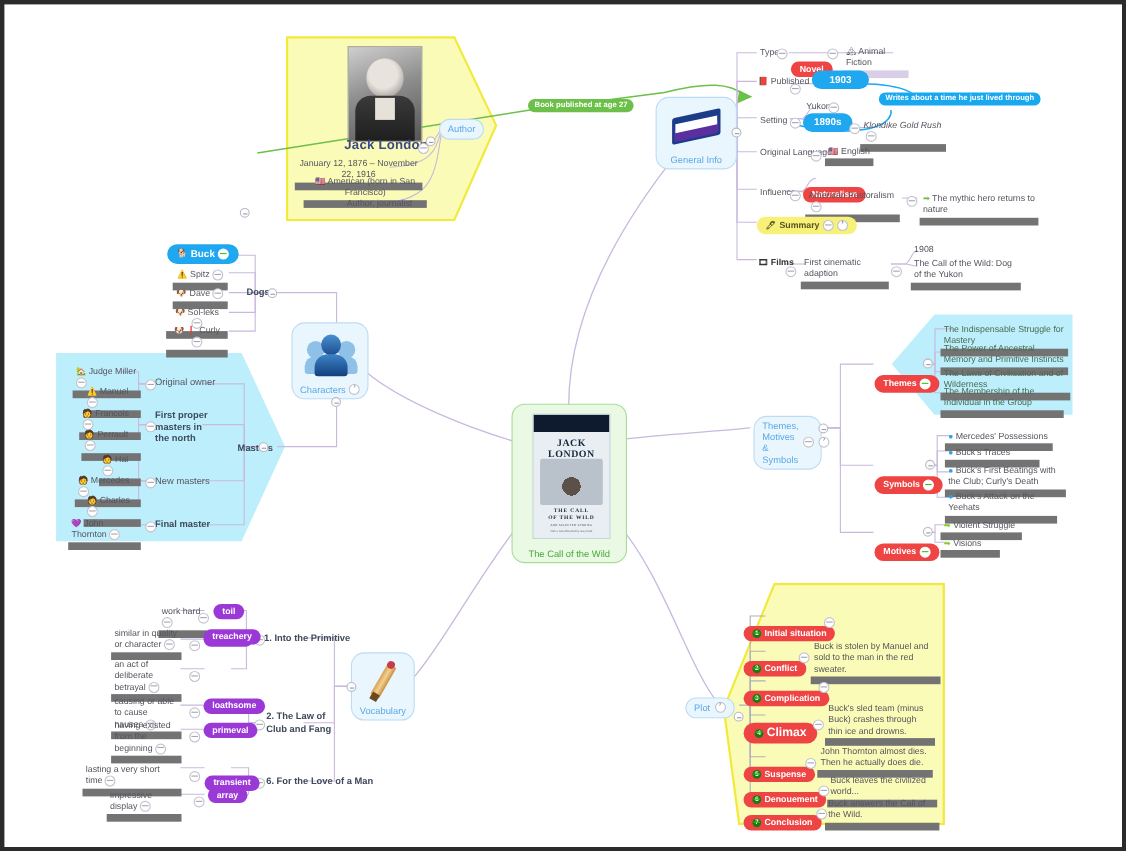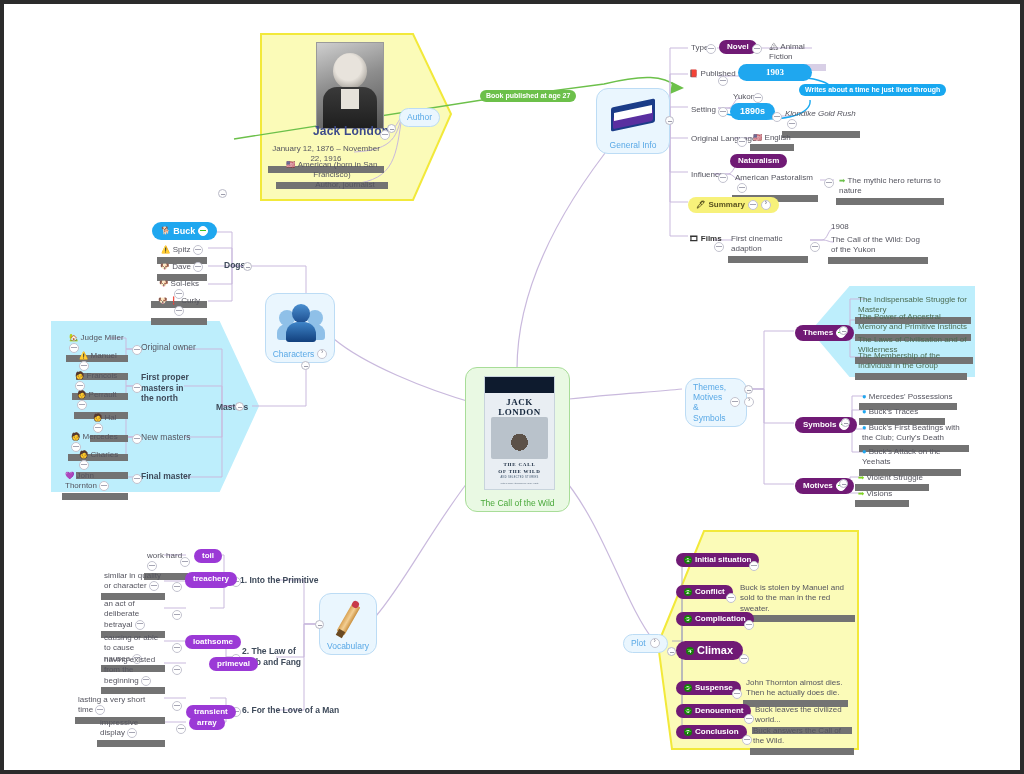--- a/index.html
+++ b/index.html
@@ -18,21 +18,21 @@
   }
   .leaf.nb{border-bottom:none;}
   .leaf.wrap{white-space:normal;}
 
   
   .pill{
     position:absolute;border-radius:20px;color:#fff;font-weight:bold;
     font-size:8px;line-height:1;padding:3px 8px;box-sizing:border-box;
     display:flex;align-items:center;gap:3px;white-space:nowrap;
   }
-  .pill.green{background:#701a75;}
+  .pill.green{background:#ef4444;margin-top:16px;}
   .pill.blue{background:#1fa7ef;}
   .pill.purple{background:#9b39d6;}
   .pill.yellow{background:#f7f17a;color:#5a5320;}
 
   
   .chip{
     position:absolute;border:1px solid #bcdcf5;background:#eaf6fe;border-radius:12px;
     color:#5aa9e6;font-size:8.5px;line-height:1.25;padding:3px 7px;box-sizing:border-box;
     display:flex;align-items:center;gap:4px;
   }
@@ -283,21 +283,21 @@
   <div class="leaf" style="left:762px;top:37px;width:60px;border-bottom-color:#d8cfe6;">
     <span class="ic">🏔</span>
     <span>Animal Fiction</span>
   </div>
 
   <div class="leaf nb" style="left:682px;top:64px;">
     <span class="ic">📕</span>
     <span>Published</span>
   </div>
   <span class="mini" style="position:absolute;left:714px;top:72px;"></span>
-  <div class="pill blue" style="left:734px;top:60px;font-size:9px;padding:4px 28px;font-family:Liberation Serif, serif;">
+  <div class="pill blue" style="left:734px;top:60px;font-size:9px;padding:4px 16px;">
     <span>1903</span>
   </div>
   <div class="callout bluec" style="left:795px;top:80px;">Writes about a time he just lived through</div>
 
   <div class="leaf nb" style="left:726px;top:87px;">Yukon</div>
   <span class="mini" style="position:absolute;left:749px;top:89px;"></span>
   <div class="leaf nb" style="left:684px;top:100px;">Setting</div>
   <span class="mini" style="position:absolute;left:714px;top:103px;"></span>
   <div class="pill blue" style="left:726px;top:99px;font-size:9px;padding:4px 10px;">
     <span>1890s</span>
@@ -523,20 +523,21 @@
     <span class="mini w" style="border:none;background:#1a7a0f;color:#fff;font-size:6px;text-align:center;line-height:8px;"><span>3</span></span>
     <span>Complication</span>
   </div>
   <span class="mini" style="position:absolute;left:740px;top:616px;"></span>
 
   <div class="pill green" style="left:672px;top:637px;font-size:11px;padding:4px 10px;">
     <span class="mini w" style="border:none;background:#1a7a0f;color:#fff;font-size:6px;text-align:center;line-height:8px;"><span>4</span></span>
     <span>Climax</span>
   </div>
   <span class="mini" style="position:absolute;left:735px;top:650px;"></span>
+  <div class="leaf wrap" style="left:746px;top:634px;width:100px;">Buck's sled team (minus Buck) crashes through thin ice and drowns.</div>
 
   <div class="pill green" style="left:672px;top:677px;">
     <span class="mini w" style="border:none;background:#1a7a0f;color:#fff;font-size:6px;text-align:center;line-height:8px;"><span>5</span></span>
     <span>Suspense</span>
   </div>
   <span class="mini" style="position:absolute;left:728px;top:685px;"></span>
   <div class="leaf wrap" style="left:739px;top:673px;width:105px;">John Thornton almost dies. Then he actually does die.</div>
 
   <div class="pill green" style="left:672px;top:700px;">
     <span class="mini w" style="border:none;background:#1a7a0f;color:#fff;font-size:6px;text-align:center;line-height:8px;"><span>6</span></span>
@@ -596,21 +597,21 @@
   <span class="mini" style="position:absolute;left:227px;top:650px;"></span>
   <div class="pill purple" style="left:181px;top:631px;">
     <span>loathsome</span>
   </div>
   <span class="mini" style="position:absolute;left:168px;top:639px;"></span>
   <div class="leaf wrap" style="left:97px;top:628px;width:64px;">
     <span>causing or able to cause nausea</span>
     <span class="mini"></span>
   </div>
 
-  <div class="pill purple" style="left:181px;top:653px;margin-left:24px;">
+  <div class="pill purple" style="left:181px;top:653px;">
     <span>primeval</span>
   </div>
   <span class="mini" style="position:absolute;left:168px;top:661px;"></span>
   <div class="leaf wrap" style="left:97px;top:650px;width:64px;">
     <span>having existed from the beginning</span>
     <span class="mini"></span>
   </div>
 
   <div class="branchlabel" style="left:238px;top:701px;">6. For the Love of a Man</div>
   <span class="mini" style="position:absolute;left:227px;top:703px;"></span>

